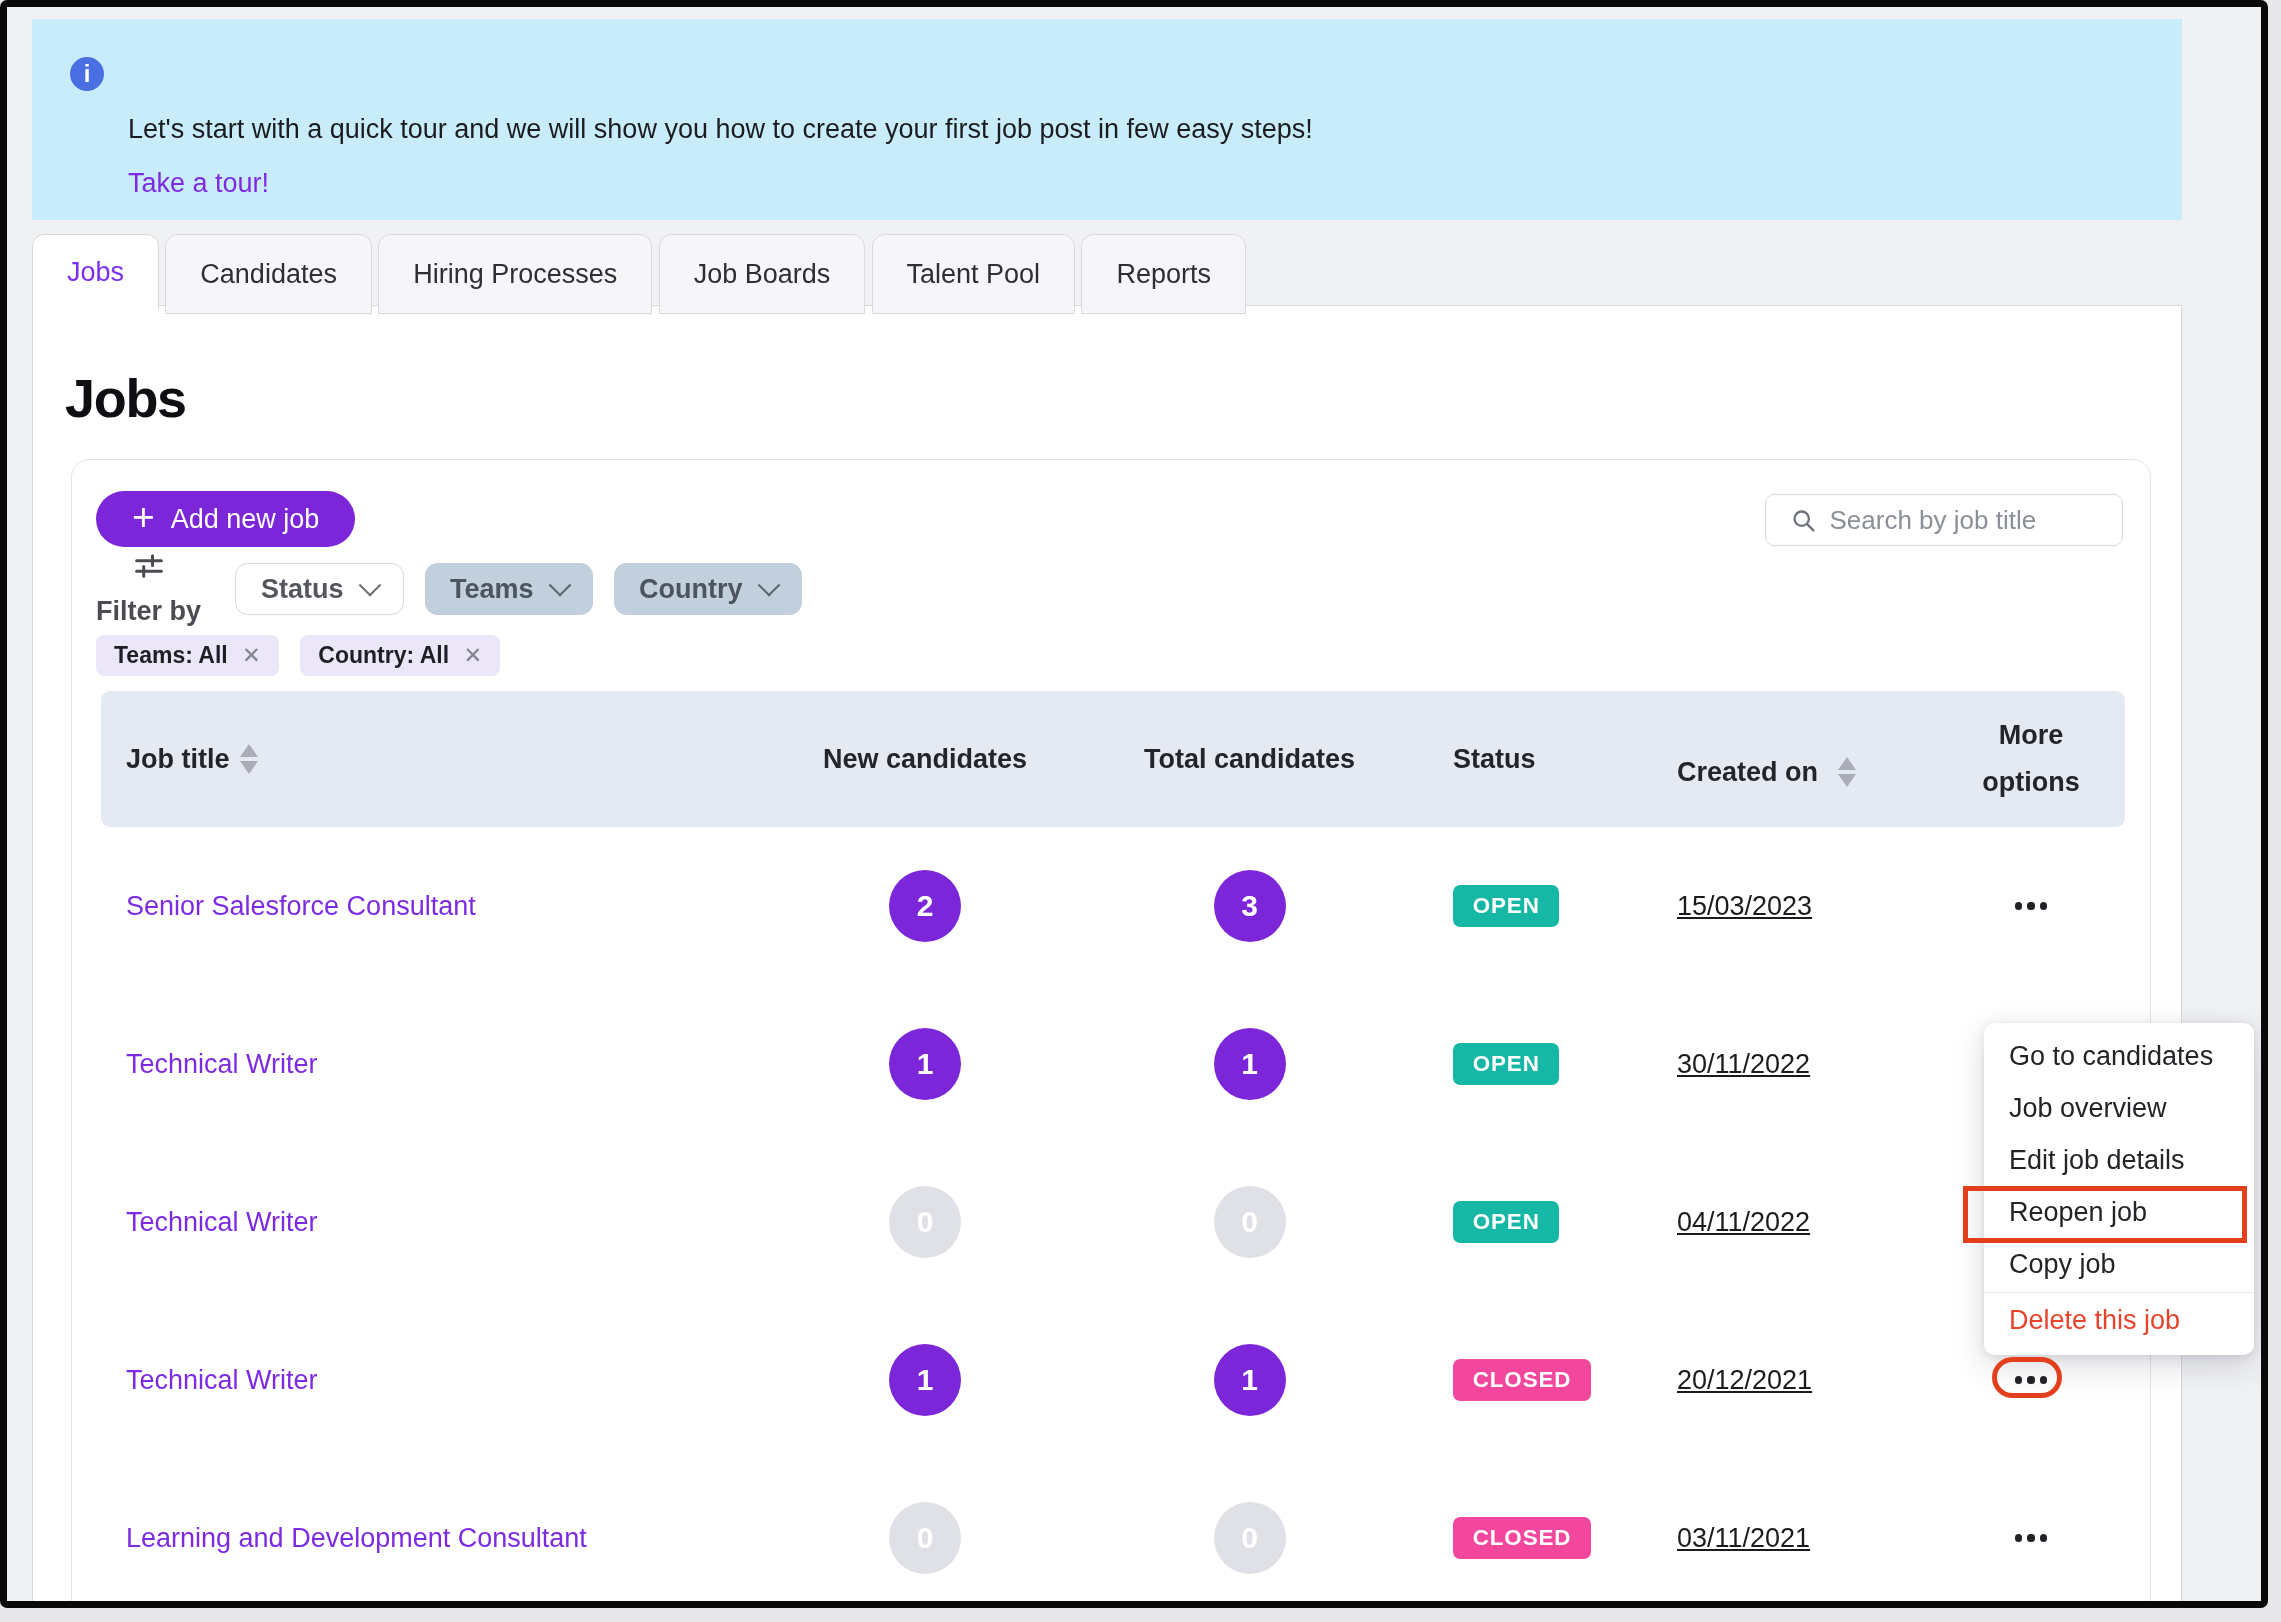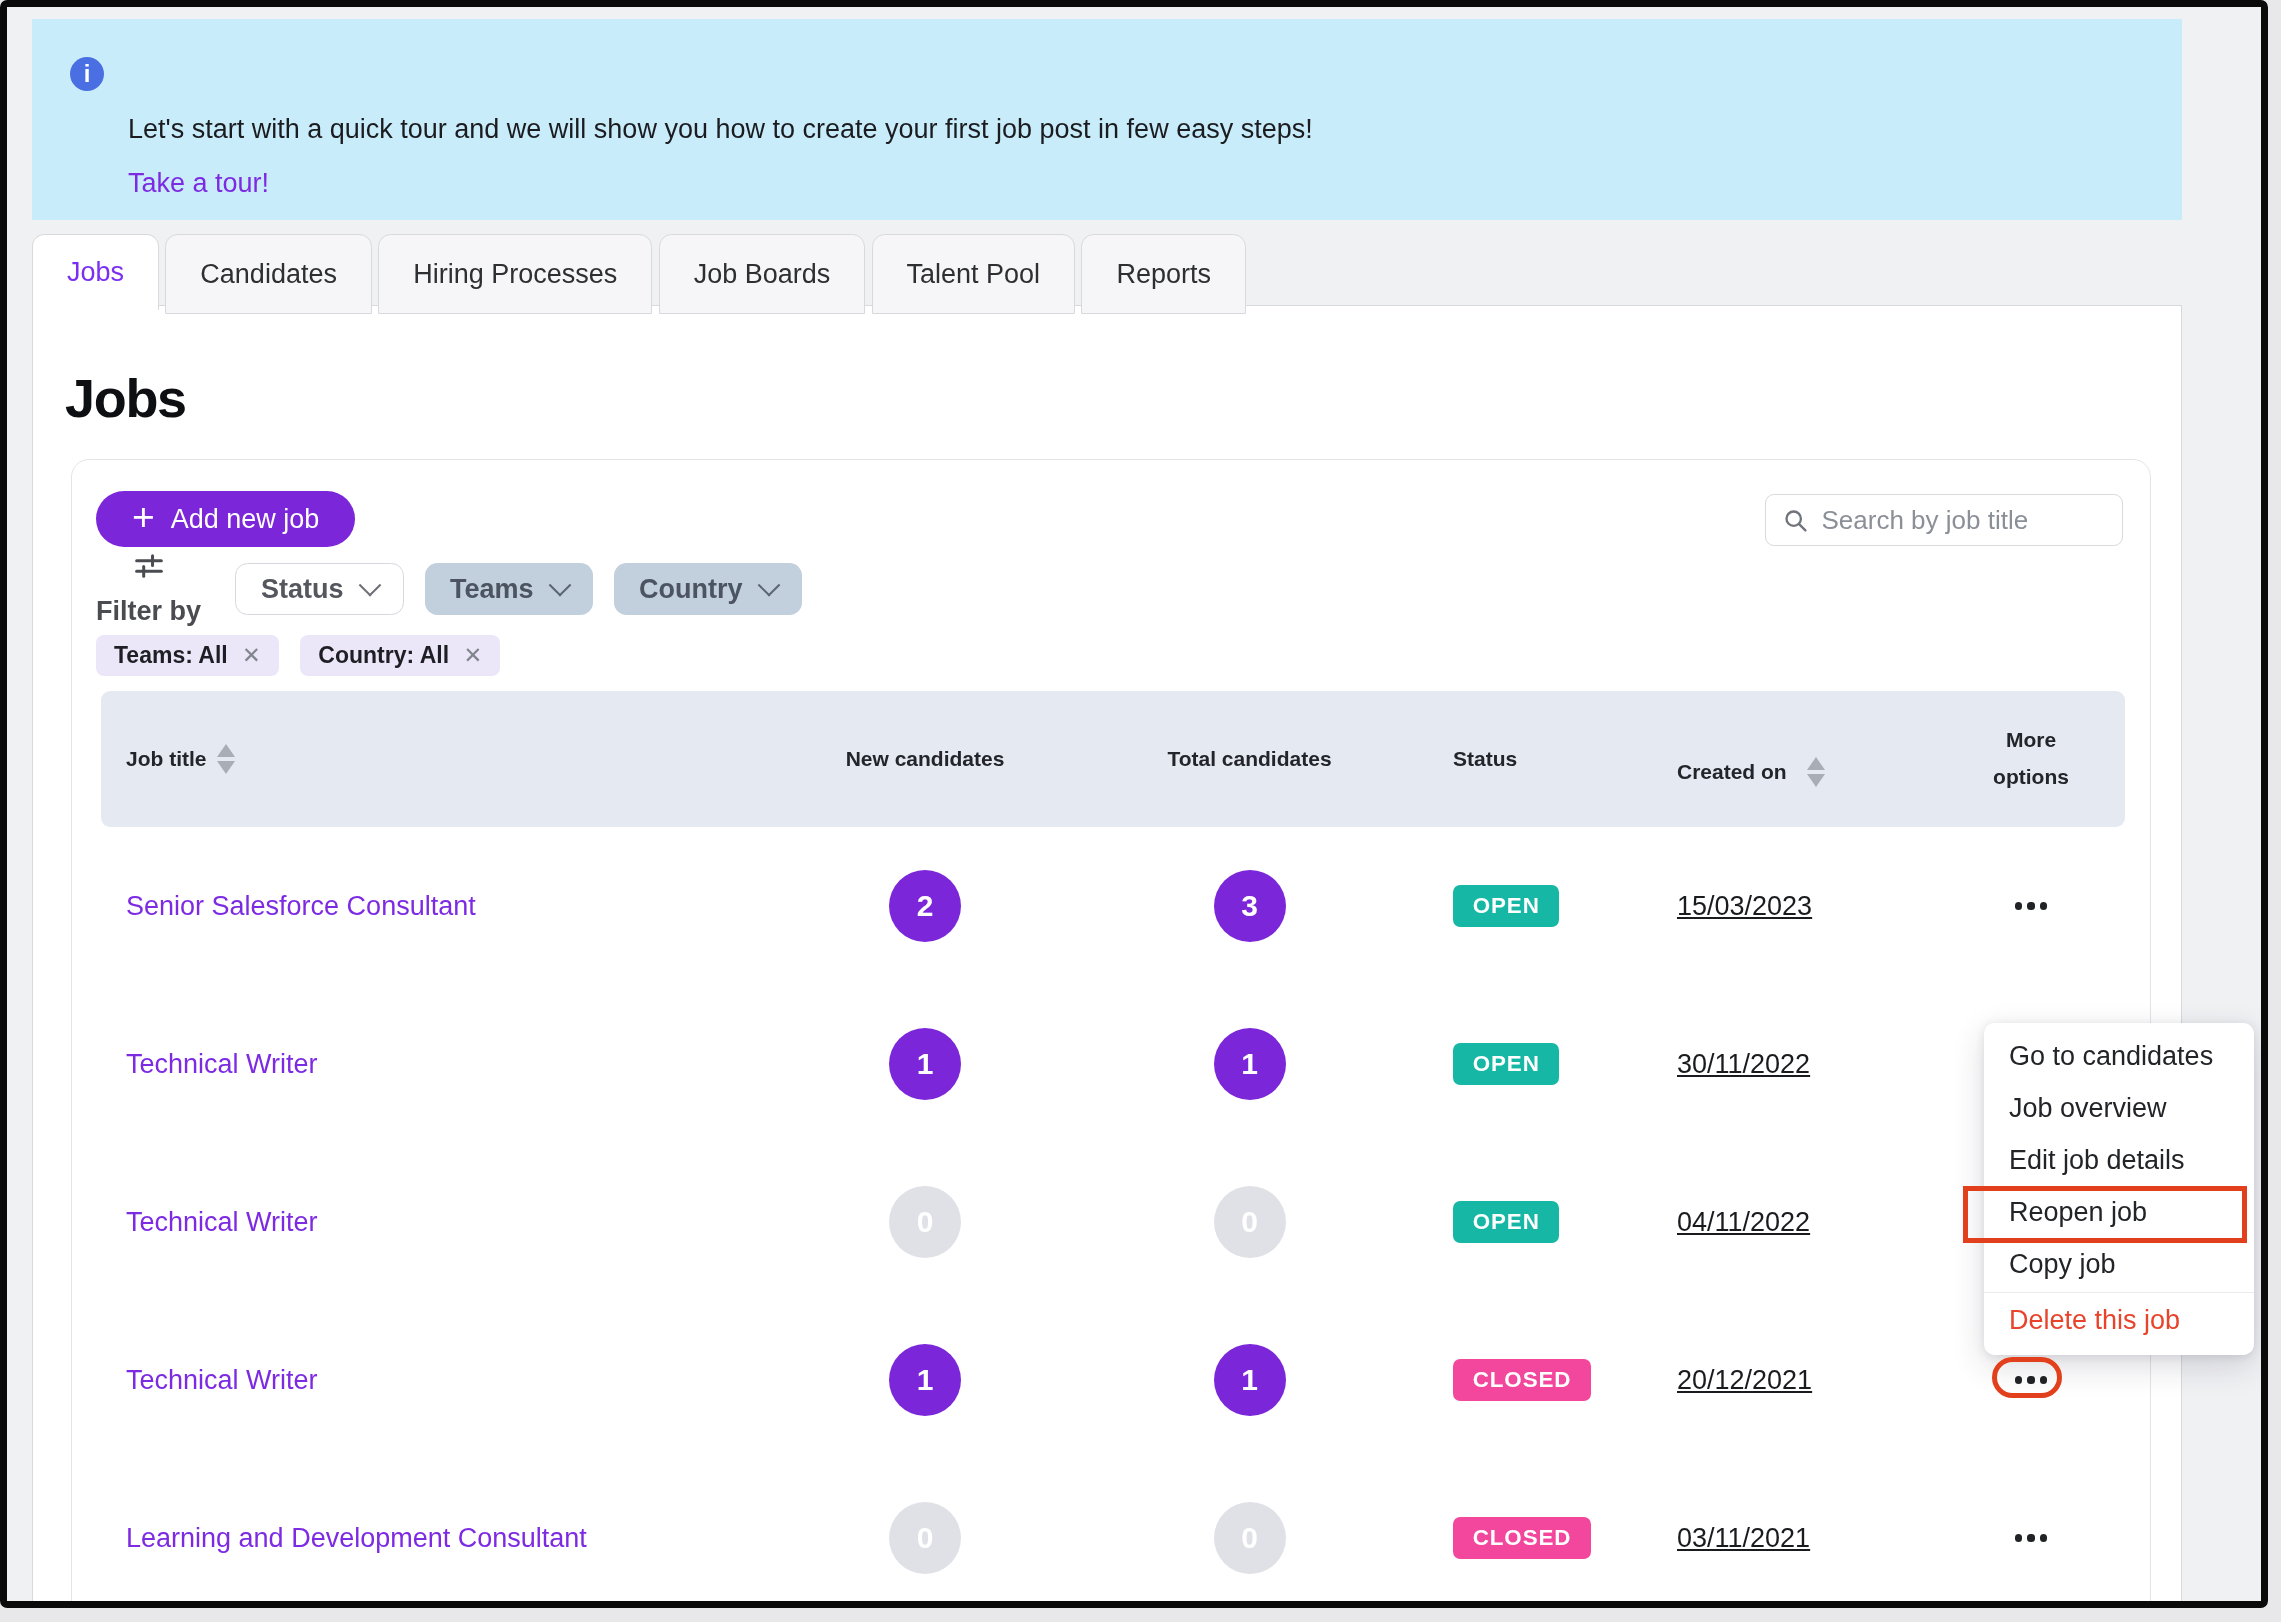--- a/index.html
+++ b/index.html
@@ -38,21 +38,21 @@
   .card{ position:absolute; left:38px; top:153px; width:2080px; height:1191px;
          background:#fff; border:1.8px solid #e3e4e8; border-radius:18px; }
 
   .btn-add{ position:absolute; left:24px; top:31px; height:56px; border:none; cursor:pointer;
     border-radius:29px; background:var(--accent-purple,#7c26d9); color:#fff; font-size:27px;
     display:inline-flex; align-items:center; gap:16px; padding:0 36px; }
   .btn-add .plus{ font-size:39px; font-weight:300; line-height:0; margin-top:-3.6px; }
 
   .search{ position:absolute; top:34px; right:27px; width:358px; height:52px;
     border:1.8px solid #d9dade; border-radius:9px; background:#fff;
-    display:flex; align-items:center; padding:0 16px; gap:12.5px; }
+    display:flex; align-items:center; padding:0 24px; gap:12.5px; }
   .search svg{ flex:0 0 auto; }
   .search input{ border:none; outline:none; font-size:26px; color:#33353a; width:100%; background:transparent; }
   .search input::placeholder{ color:#8b8f97; }
 
   .filter-row{ position:absolute; left:24px; top:103px; height:52px; display:flex; align-items:center; }
   .filter-label{ font-size:27px; font-weight:700; color:#4a4c51; display:flex; align-items:center;
                  gap:14.3px; margin-right:34px;flex-direction:column; }
   .dd{ height:52px; border-radius:12.5px; padding:0 25px; font-size:27px; font-weight:700;
        display:flex; align-items:center; gap:18px; margin-right:21.5px; cursor:pointer; }
   .dd.outline{ background:#fff; border:1.8px solid #d7d8dd; color:#55575e; }
@@ -61,21 +61,21 @@
          transform:rotate(45deg) translate(-2.7px,-2.7px); opacity:.85; }
 
   .chips{ position:absolute; left:24px; top:175px; display:flex; gap:21.5px; }
   .chip{ height:41px; background:#ece7f8; border-radius:8px; display:flex; align-items:center;
          padding:0 18px; font-size:23px; font-weight:700; color:#1e1f24; gap:14.3px; }
   .chip .x{ color:#81858d; font-size:22.4px; font-weight:400; cursor:pointer; }
 
   
   .table{ position:absolute; left:29px; top:231px; width:2024px; }
   .grid-cols{ display:grid; grid-template-columns:672px 304px 345px 255px 260px 188px; align-items:center; }
-  .thead{ background:#e5e9f1; border-radius:9px; height:136px; font-size:21px; font-weight:700; color:#23252b; }
+  .thead{ background:#e5e9f1; border-radius:9px; height:136px; font-size:27px; font-weight:700; color:#23252b; }
   .th-first{ padding-left:25px; display:flex; align-items:center; gap:10.7px; }
   .th-center{ text-align:center; }
   .th-status{ padding-left:31px; }
   .th-created{ display:flex; align-items:center; gap:20px;margin-top:26px; }
   .th-more{ text-align:center; }
   .th-more span{ display:inline-block; width:125px; line-height:1.75; }
   .sort{ display:inline-flex; flex-direction:column; gap:4.5px; }
   .sort .up{ width:0; height:0; border-left:9.9px solid transparent; border-right:9.9px solid transparent;
              border-bottom:13.4px solid #a9adb6; }
   .sort .dn{ width:0; height:0; border-left:9.9px solid transparent; border-right:9.9px solid transparent;

